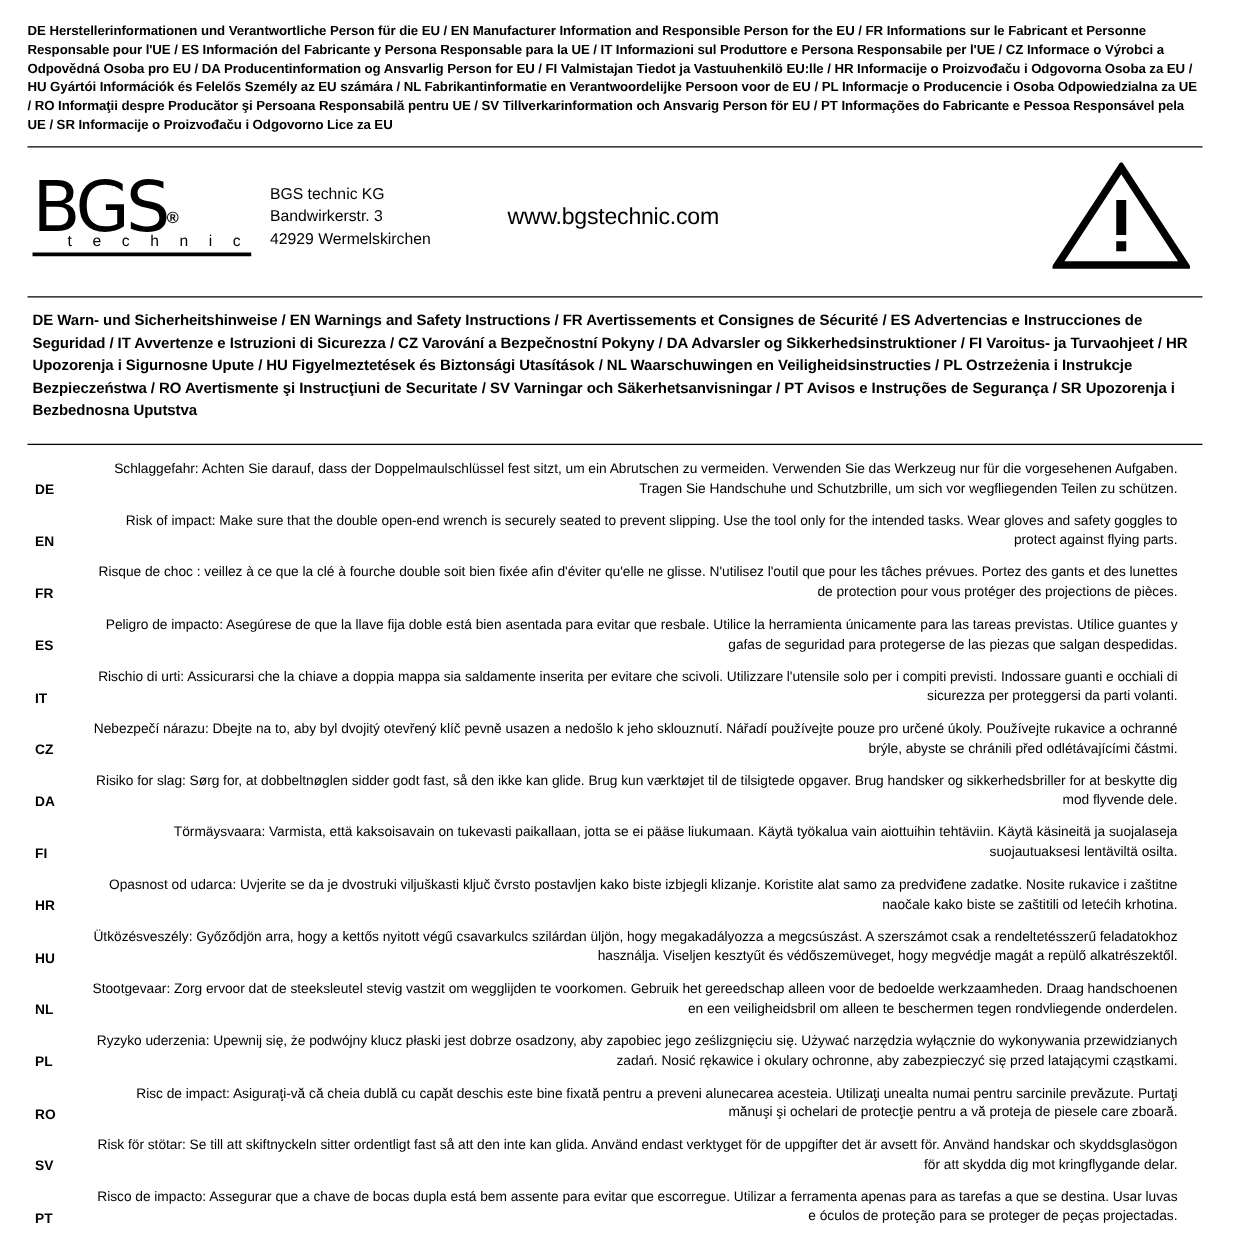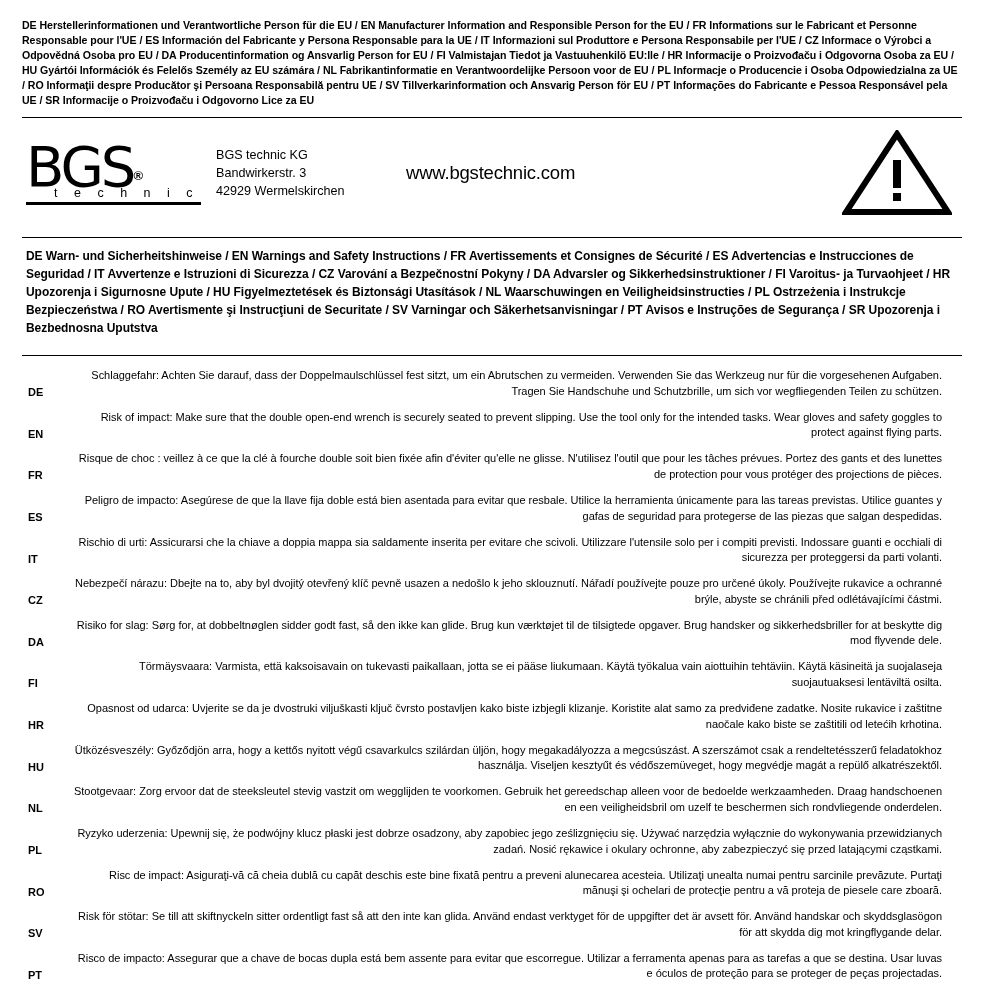--- a/index.html
+++ b/index.html
@@ -236,21 +236,21 @@
       <div class="row-text">Opasnost od udarca: Uvjerite se da je dvostruki viljuškasti ključ čvrsto postavljen kako biste izbjegli klizanje. Koristite alat samo za predviđene zadatke. Nosite rukavice i zaštitne naočale kako biste se zaštitili od letećih krhotina.</div>
     </div>
 
     <div class="row">
       <div class="row-code">HU</div>
       <div class="row-text">Ütközésveszély: Győződjön arra, hogy a kettős nyitott végű csavarkulcs szilárdan üljön, hogy megakadályozza a megcsúszást. A szerszámot csak a rendeltetésszerű feladatokhoz használja. Viseljen kesztyűt és védőszemüveget, hogy megvédje magát a repülő alkatrészektől.</div>
     </div>
 
     <div class="row">
       <div class="row-code">NL</div>
-      <div class="row-text">Stootgevaar: Zorg ervoor dat de steeksleutel stevig vastzit om wegglijden te voorkomen. Gebruik het gereedschap alleen voor de bedoelde werkzaamheden. Draag handschoenen en een veiligheidsbril om uzelf te beschermen sich rondvliegende onderdelen.</div>
+      <div class="row-text">Stootgevaar: Zorg ervoor dat de steeksleutel stevig vastzit om wegglijden te voorkomen. Gebruik het gereedschap alleen voor de bedoelde werkzaamheden. Draag handschoenen en een veiligheidsbril om alleen te beschermen tegen rondvliegende onderdelen.</div>
     </div>
 
     <div class="row">
       <div class="row-code">PL</div>
       <div class="row-text">Ryzyko uderzenia: Upewnij się, że podwójny klucz płaski jest dobrze osadzony, aby zapobiec jego ześlizgnięciu się. Używać narzędzia wyłącznie do wykonywania przewidzianych zadań. Nosić rękawice i okulary ochronne, aby zabezpieczyć się przed latającymi cząstkami.</div>
     </div>
 
     <div class="row">
       <div class="row-code">RO</div>
       <div class="row-text">Risc de impact: Asiguraţi-vă că cheia dublă cu capăt deschis este bine fixată pentru a preveni alunecarea acesteia. Utilizaţi unealta numai pentru sarcinile prevăzute. Purtaţi mănuşi şi ochelari de protecţie pentru a vă proteja de piesele care zboară.</div>

